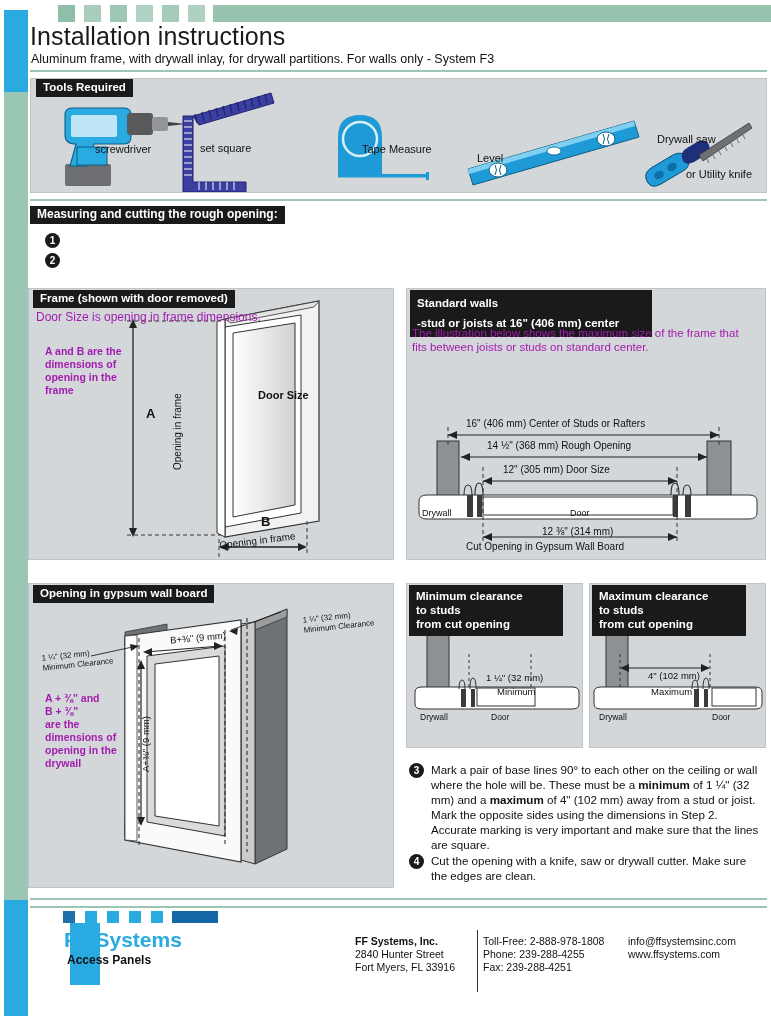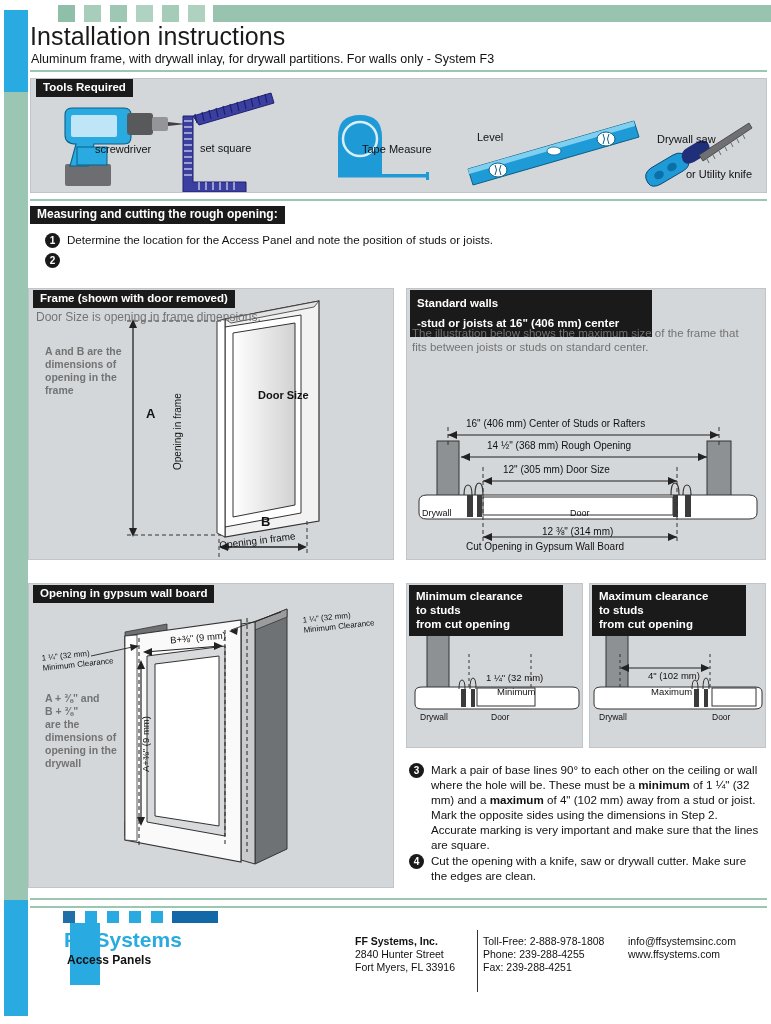--- a/index.html
+++ b/index.html
@@ -34,21 +34,21 @@
 
   
   .panel { position:absolute; background:#d4d7da; border:1px solid #c2c5c8; }
 
   .blk-label {
     position:absolute; background:#1a1a1a; color:#fff;
     font-size:11.5px; font-weight:bold; padding:2px 7px 3px 7px;
     line-height:13px; white-space:pre-line;
   }
 
-  .ptext { position:absolute; font-size:11.5px; color:#737373; line-height:14px; }
+  .ptext { position:absolute; font-size:11.5px; color:#a21caf; line-height:14px; }
   .ptext.b { font-weight:bold; }
 
   
   .step { position:absolute; display:flex; align-items:flex-start; }
   .step .num {
     width:15px; height:15px; border-radius:50%; background:#1a1a1a; color:#fff;
     font-size:10px; font-weight:bold; display:flex; align-items:center;
     justify-content:center; flex:0 0 15px; margin-right:7px; margin-top:1px;
   }
   .step .txt { font-size:11.6px; color:#111; line-height:15px; }
@@ -181,30 +181,29 @@
             <line x1="706" y1="60" x2="708" y2="64"></line>
           <line x1="712" y1="56" x2="714" y2="60"></line>
         </g>
       </g>
     </svg>
   </div>
   <div class="blk-label" style="left:36px; top:79px;">Tools Required</div>
   <div class="toolcap" style="left:95px; top:143px;">screwdriver</div>
   <div class="toolcap" style="left:200px; top:142px;">set square</div>
   <div class="toolcap" style="left:362px; top:143px;">Tape Measure</div>
-  <div class="toolcap" style="left:468px; top:131px;padding-left:9px;">Level</div>
+  <div class="toolcap" style="left:468px; top:152px;padding-left:9px;">Level</div>
   <div class="toolcap" style="left:657px; top:133px;">Drywall saw</div>
   <div class="toolcap" style="left:686px; top:168px;">or Utility knife</div>
 
   <div class="hr-green" style="top:199px;"></div>
 
   <div class="blk-label" style="left:30px; top:206px; font-size:12px;">Measuring and cutting the rough opening:</div>
   <div class="step" style="left:45px; top:232px; width:700px;">
     <div class="num">1</div>
-    <div class="txt">Determine the location for the Access Panel and note the position of studs or joists.</div>
   </div>
   <div class="step" style="left:45px; top:252px; width:700px;">
     <div class="num">2</div>
   </div>
 
   <div class="panel" style="left:28px; top:288px; width:366px; height:272px;">
     <svg width="364" height="270" viewBox="0 0 364 270">
 
       <path d="M196 30 L290 12 L290 232 L196 248 Z" fill="#f2f2f2" stroke="#333" stroke-width="1.2"></path>
       <path d="M196 30 L290 12 L285 18 L202 34 Z" fill="#e2e2e2" stroke="#333" stroke-width="0.8"></path>

